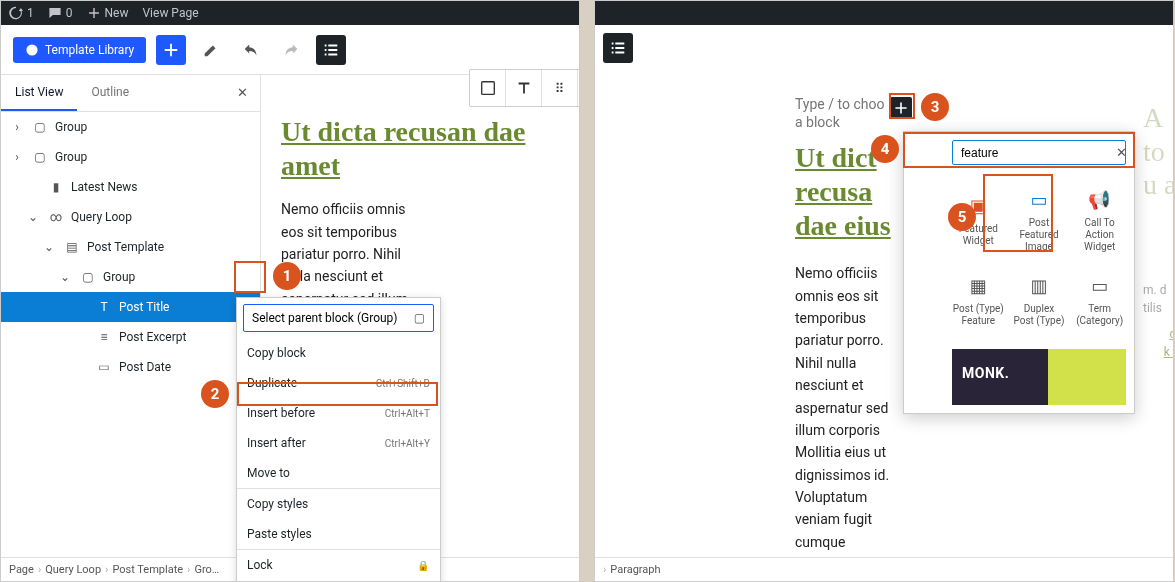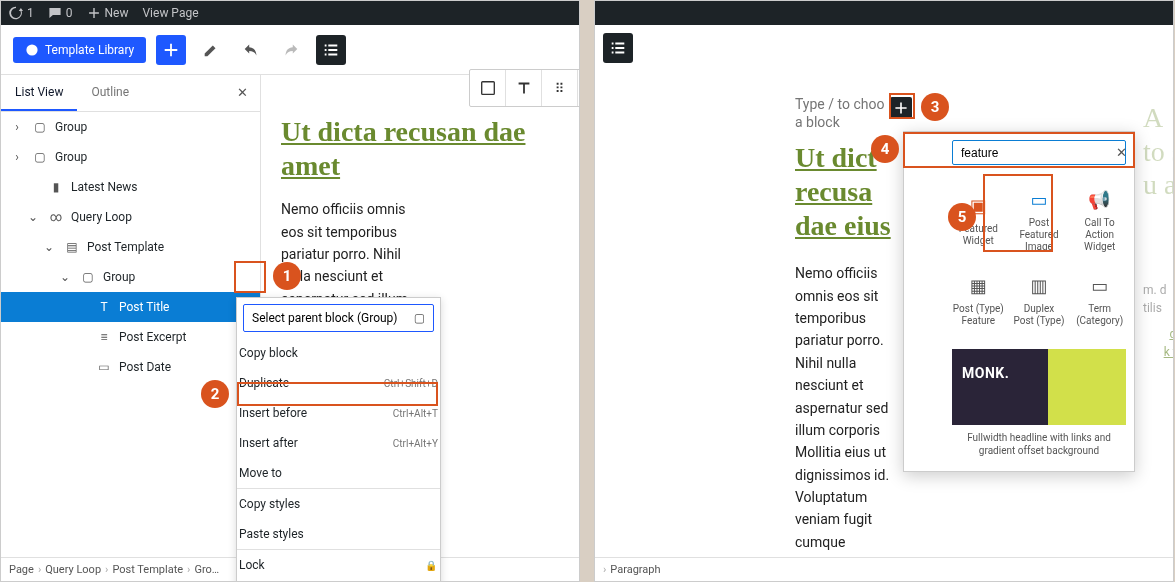--- a/index.html
+++ b/index.html
@@ -51,21 +51,21 @@
   .block-toolbar .bt-btn:last-child { border-right: none; }
 
   
   .preview { padding: 40px 20px; }
   .headline { font-family: Georgia, serif; font-size: 28px; color: #6a8a2f; line-height: 1.2; margin-bottom: 16px; }
   .headline a { color: #6a8a2f; text-decoration: underline; }
   .bodytext { font-size: 14px; color: #222; line-height: 1.6; width: 130px; }
 
   
   .ctx-menu { position: absolute; width: 205px; background: #fff; border: 1px solid #ccc; box-shadow: 0 2px 8px rgba(0,0,0,0.15); font-size: 12px; z-index: 40; }
-  .ctx-item { padding: 8px 2px; display: flex; align-items: center; cursor: pointer; color: #1d2327; }
+  .ctx-item { padding: 8px 10px; display: flex; align-items: center; cursor: pointer; color: #1d2327; }
   .ctx-item .shortcut { margin-left: auto; color: #757575; font-size: 10px; }
   .ctx-item.sep-after { border-bottom: 1px solid #e0e0e0; }
   .ctx-parent { margin: 6px; border: 1px solid #1e58ff; border-radius: 2px; padding: 6px 8px; display: flex; align-items: center; }
   .ctx-parent .picon { margin-left: auto; color: #555; }
 
   
   .breadcrumbs { position: absolute; bottom: 0; left: 0; right: 0; height: 24px; background: #fff; border-top: 1px solid #e0e0e0; display: flex; align-items: center; padding: 0 8px; font-size: 11px; color: #555; gap: 4px; }
   .breadcrumbs span { cursor: pointer; }
   .breadcrumbs .sep { color: #aaa; }
 
@@ -82,21 +82,21 @@
   .inserter-search { margin: 8px; border: 1.5px solid #0a7dd4; border-radius: 2px; display: flex; align-items: center; padding: 4px 8px; }
   .inserter-search input { border: none; outline: none; flex: 1; font-size: 12px; }
   .inserter-search .xbtn { cursor: pointer; color: #555; }
   .inserter-grid { display: grid; grid-template-columns: repeat(3, 1fr); gap: 0; padding: 4px; }
   .ins-item { display: flex; flex-direction: column; align-items: center; justify-content: center; padding: 10px 4px; cursor: pointer; text-align: center; }
   .ins-item .ins-icon { width: 24px; height: 24px; margin-bottom: 6px; display: flex; align-items: center; justify-content: center; color: #d9531e; font-size: 18px; }
   .ins-item .ins-label { font-size: 10px; color: #555; line-height: 1.2; }
   .ins-item.highlighted .ins-icon { color: #0a7dd4; }
   .ins-item.plain .ins-icon { color: #555; }
   .ins-preview { margin: 8px; }
-  .ins-preview-img { height: 76px; background: linear-gradient(to right, #2a2438 55%, #d2e04a 55%); position: relative; }
+  .ins-preview-img { height: 56px; background: linear-gradient(to right, #2a2438 55%, #d2e04a 55%); position: relative; }
   .ins-preview-img .monk { position: absolute; top: 16px; left: 10px; color: #fff; font-weight: 700; font-size: 14px; letter-spacing: 0.5px; }
   .ins-preview-desc { font-size: 10px; color: #555; text-align: center; padding: 6px 10px; line-height: 1.3; }
   .ins-browse { background: #1d2327; color: #fff; text-align: center; padding: 10px; font-size: 12px; cursor: pointer; }
 
   
   .faded-text { position: absolute; right: -10px; top: 100px; width: 40px; font-family: Georgia, serif; font-size: 28px; color: #6a8a2f; opacity: 0.3; line-height: 1.2; }
   .faded-body { position: absolute; right: -10px; top: 280px; width: 40px; font-size: 12px; color: #555; opacity: 0.5; line-height: 1.5; }
   .faded-link { position: absolute; right: -10px; font-size: 12px; color: #6a8a2f; text-decoration: underline; opacity: 0.6; }
 </style>
 </head>
@@ -348,21 +348,20 @@
           </div>
         <div class="ins-item plain">
             <div class="ins-icon">▭</div>
             <div class="ins-label">Term (Category)</div>
           </div>
       </div>
       <div class="ins-preview">
         <div class="ins-preview-img">
             <div class="monk">MONK.</div>
           </div>
-        <div class="ins-preview-desc">Fullwidth headline with links and gradient offset background</div>
       </div>
     </div>
 
     <div class="redbox" style="left:294px; top:92px; width:26px; height:26px;"></div>
     <div class="step-badge" style="left:326px; top:92px;">3</div>
     <div class="redbox" style="left:308px; top:131px; width:232px; height:36px;"></div>
     <div class="step-badge" style="left:276px; top:134px;">4</div>
     <div class="redbox" style="left:388px; top:173px; width:70px; height:78px;"></div>
     <div class="step-badge" style="left:353px; top:202px;">5</div>
 

